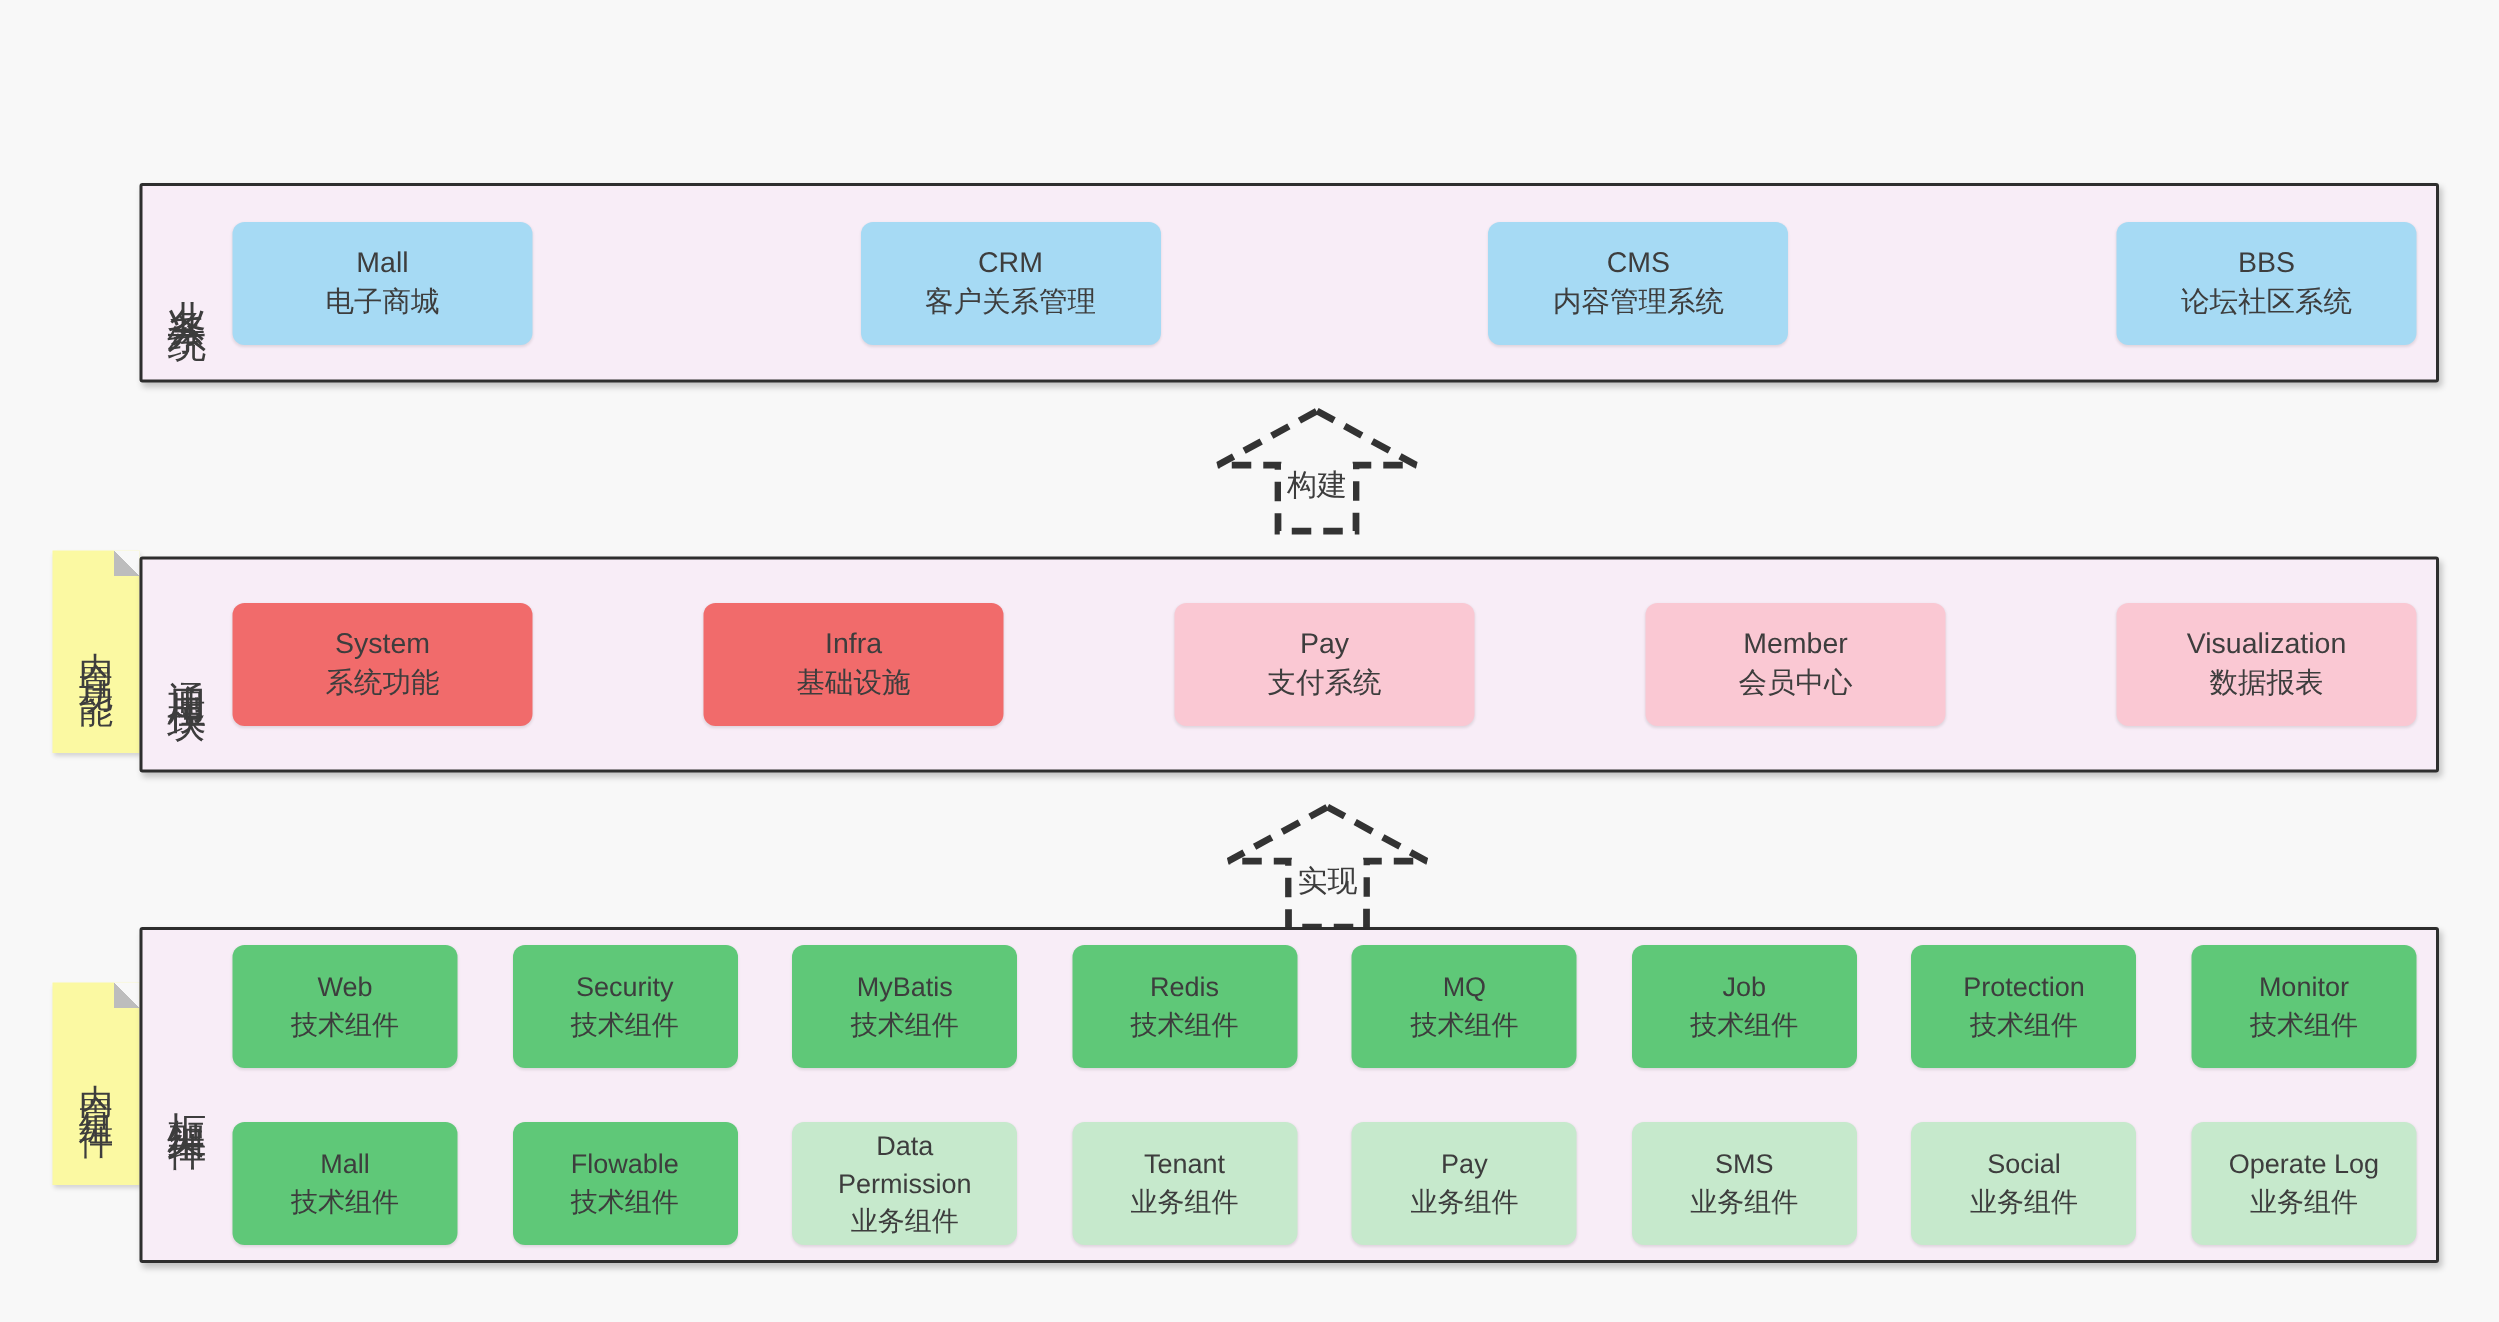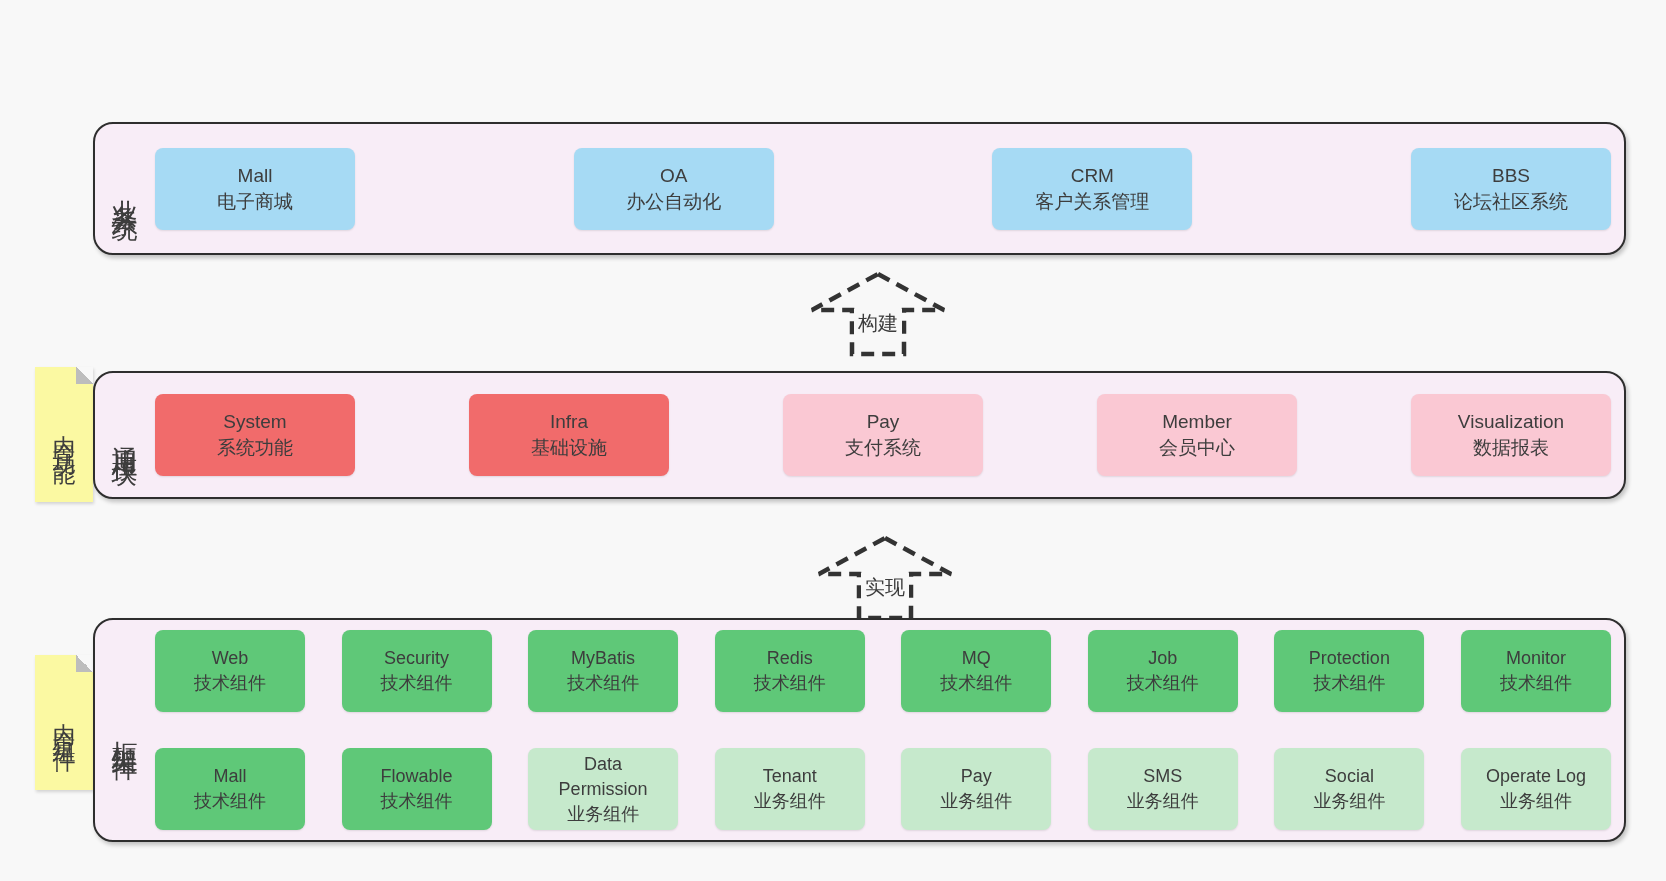--- a/index.html
+++ b/index.html
@@ -7,27 +7,27 @@
     width:1666px;height:881px;position:relative;overflow:hidden;
     background:var(--page_bg,#f8f8f8);
     font-family:"Liberation Sans","DejaVu Sans",sans-serif;
     color:var(--text,#3d3d3d);
   }
   
   .band{
     position:absolute;left:93px;width:1533px;box-sizing:border-box;
     background:var(--band_bg,#f8edf7);
     border:2px solid var(--band_border,#2e2e2e);
-    border-radius:20px;
+    border-radius:2px;
     box-shadow:2px 3px 4px rgba(0,0,0,0.22);
     display:flex;
     justify-content:center;
   }
   #band-business{top:122px;height:133px}
-  #band-modules{top:371px;height:128px}
+  #band-modules{top:371px;height:144px}
   #band-framework{top:618px;height:224px}
 
   .band-label-col{flex:0 0 60px;display:flex;align-items:center;justify-content:center}
   .band-label-col span{
     writing-mode:vertical-rl;text-orientation:upright;
     font-size:26px;letter-spacing:5px;line-height:1;
   }
   .band-content{flex:1;display:flex;align-items:center;justify-content:space-between;padding-right:13px}
   #band-framework .band-content{flex-direction:column;justify-content:center;row-gap:36px}
   .box-row{width:100%;display:flex;justify-content:space-between}
@@ -93,26 +93,26 @@
   <div class="band-label-col">
     <span>业务系统</span>
   </div>
   <div class="band-content">
     <div class="box-row">
         <div class="box blue">
           <div class="en">Mall</div>
           <div class="zh">电子商城</div>
         </div>
         <div class="box blue">
-          <div class="en">OA</div>
-          <div class="zh">办公自动化</div>
-        </div>
-        <div class="box blue">
           <div class="en">CRM</div>
           <div class="zh">客户关系管理</div>
+        </div>
+        <div class="box blue">
+          <div class="en">CMS</div>
+          <div class="zh">内容管理系统</div>
         </div>
         <div class="box blue">
           <div class="en">BBS</div>
           <div class="zh">论坛社区系统</div>
         </div>
       </div>
   </div>
 </section>
 
 <div class="arrow" id="arrow-build">

